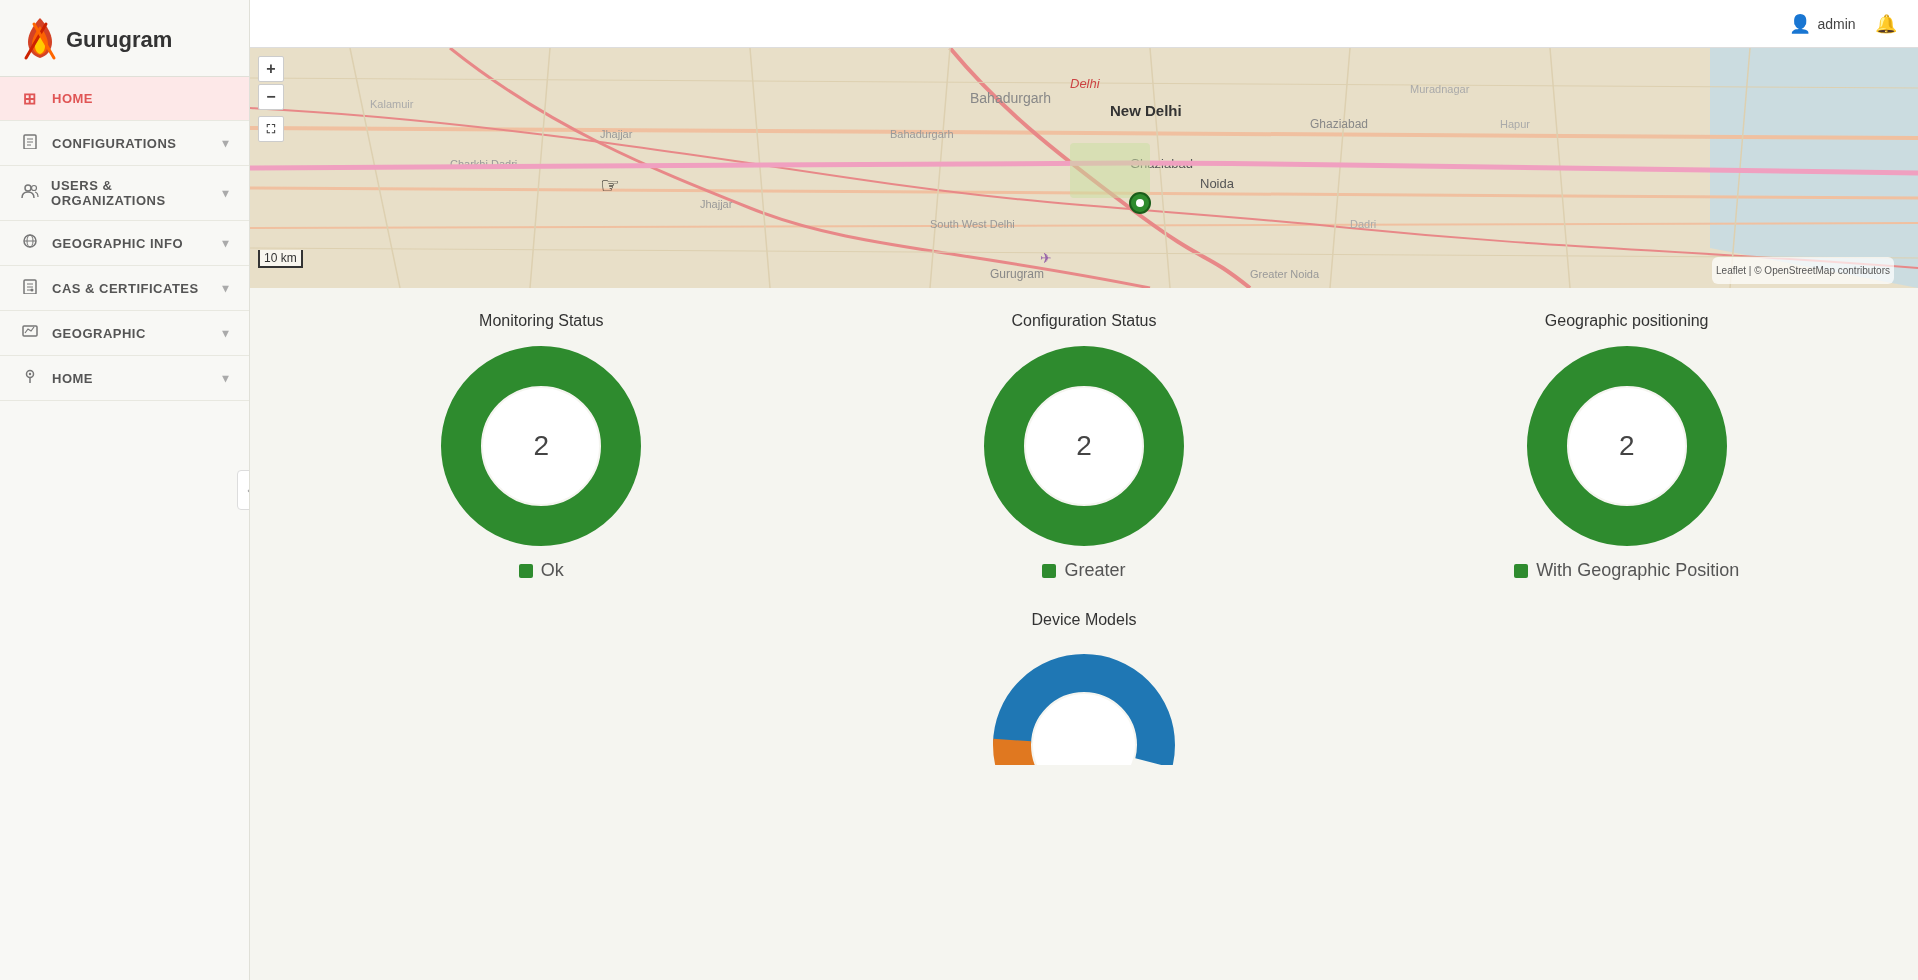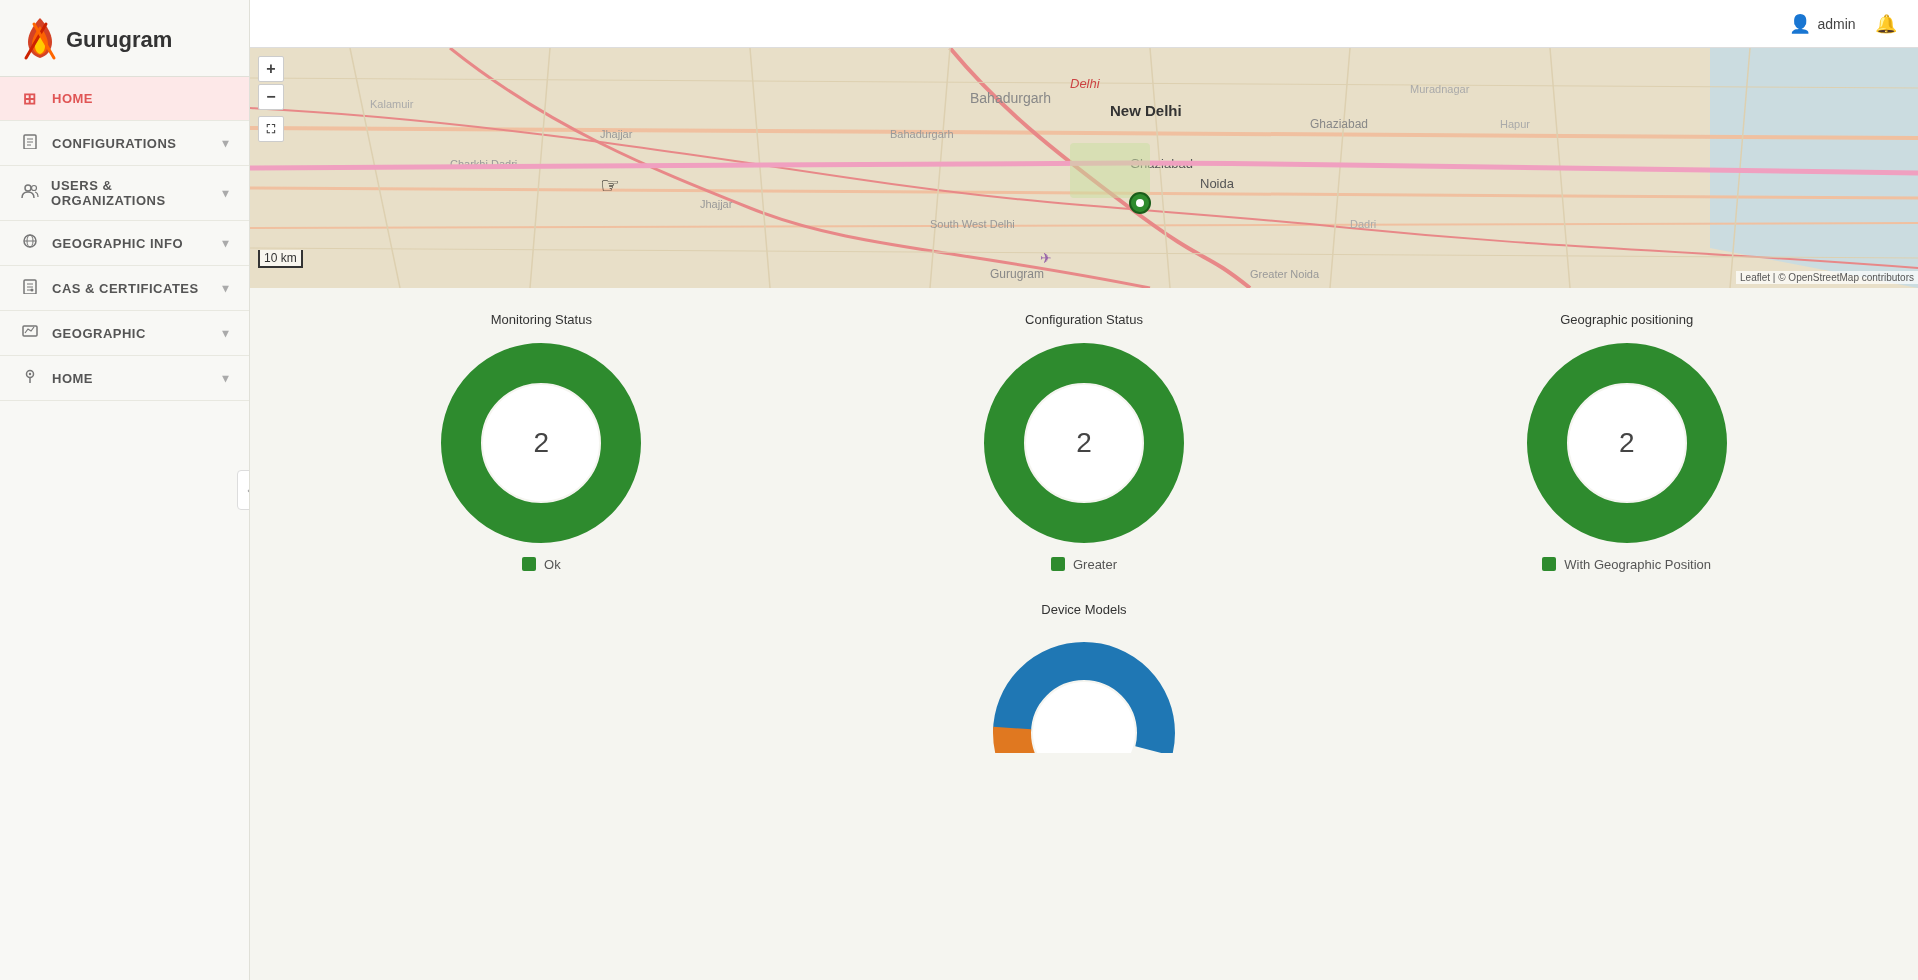--- a/index.html
+++ b/index.html
@@ -149,25 +149,26 @@
       cursor: pointer;
       font-size: 16px;
       font-weight: bold;
       color: #444;
       border-radius: 2px;
       line-height: 1;
     }
     .map-attribution {
       position: absolute;
       bottom: 4px;
-      right: 0;
+      right: 24px;
       font-size: 10px;
       color: #555;
       background: rgba(255,255,255,0.7);
-      padding: 1px 4px;
+      padding: 8px 4px;
+      border-radius: 6px;
     }
     .map-scale {
       position: absolute;
       bottom: 20px;
       left: 8px;
       font-size: 12px;
       color: #333;
       background: rgba(255,255,255,0.7);
       padding: 1px 4px;
       border-bottom: 2px solid #333;
@@ -186,44 +187,45 @@
       margin-bottom: 30px;
     }
     .chart-card {
       flex: 1;
       background: #f5f5f0;
       display: flex;
       flex-direction: column;
       align-items: center;
     }
     .chart-title {
-      font-size: 13px;
+      font-size: 16px;
       color: #333;
       margin-bottom: 16px;
       font-weight: 400;
     }
     .donut-container {
       position: relative;
       width: 200px;
       height: 200px;
     }
     .donut-center {
       position: absolute;
       top: 50%;
       left: 50%;
       transform: translate(-50%, -50%);
       font-size: 28px;
       color: #444;
       font-weight: 300;
     }
     .chart-legend {
       display: flex;
+      align-items: center;
       gap: 8px;
       margin-top: 14px;
-      font-size: 13px;
+      font-size: 18px;
       color: #555;
     }
     .legend-dot {
       width: 14px;
       height: 14px;
       border-radius: 2px;
       display: inline-block;
     }
   </style>
 </head>

